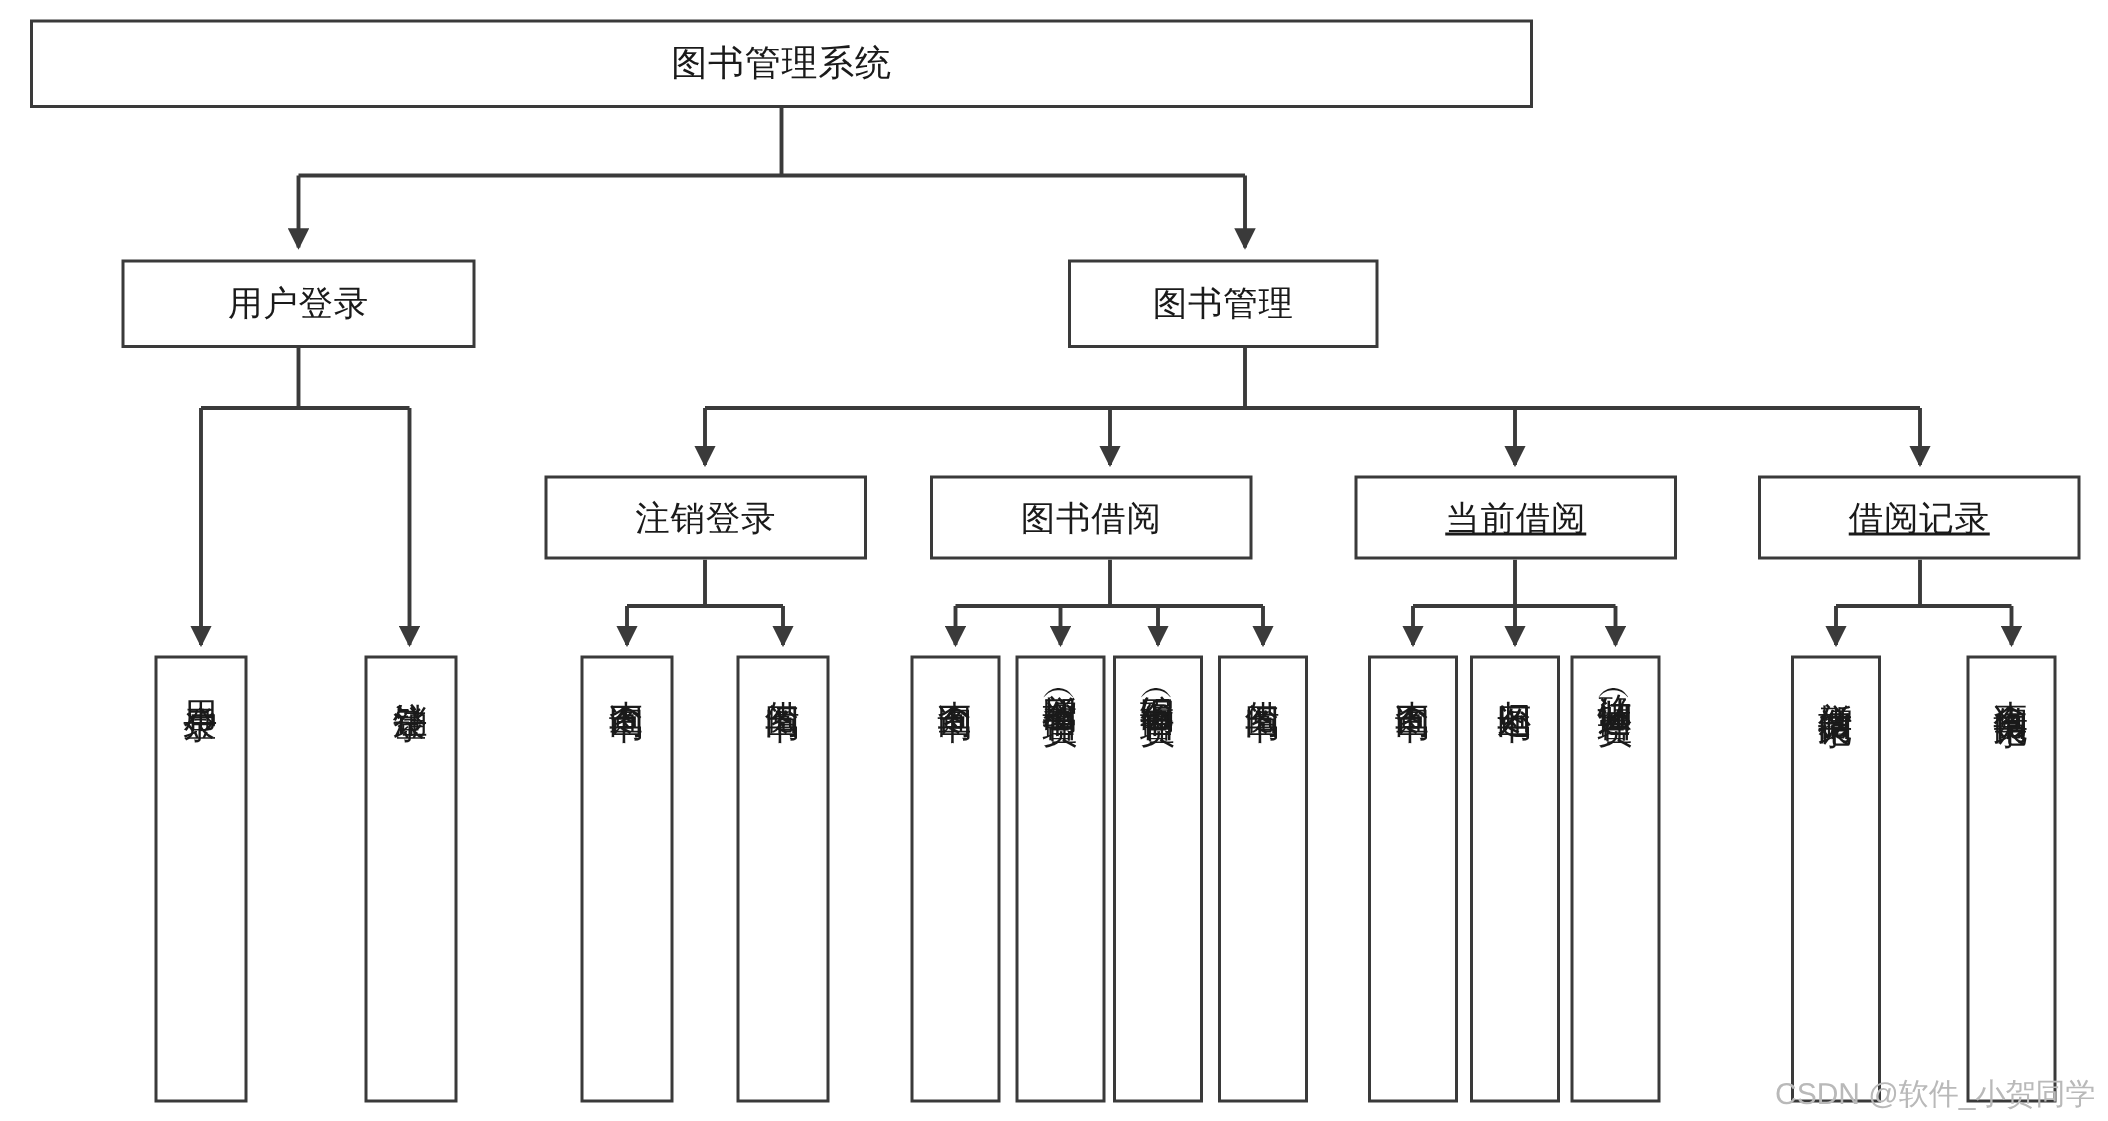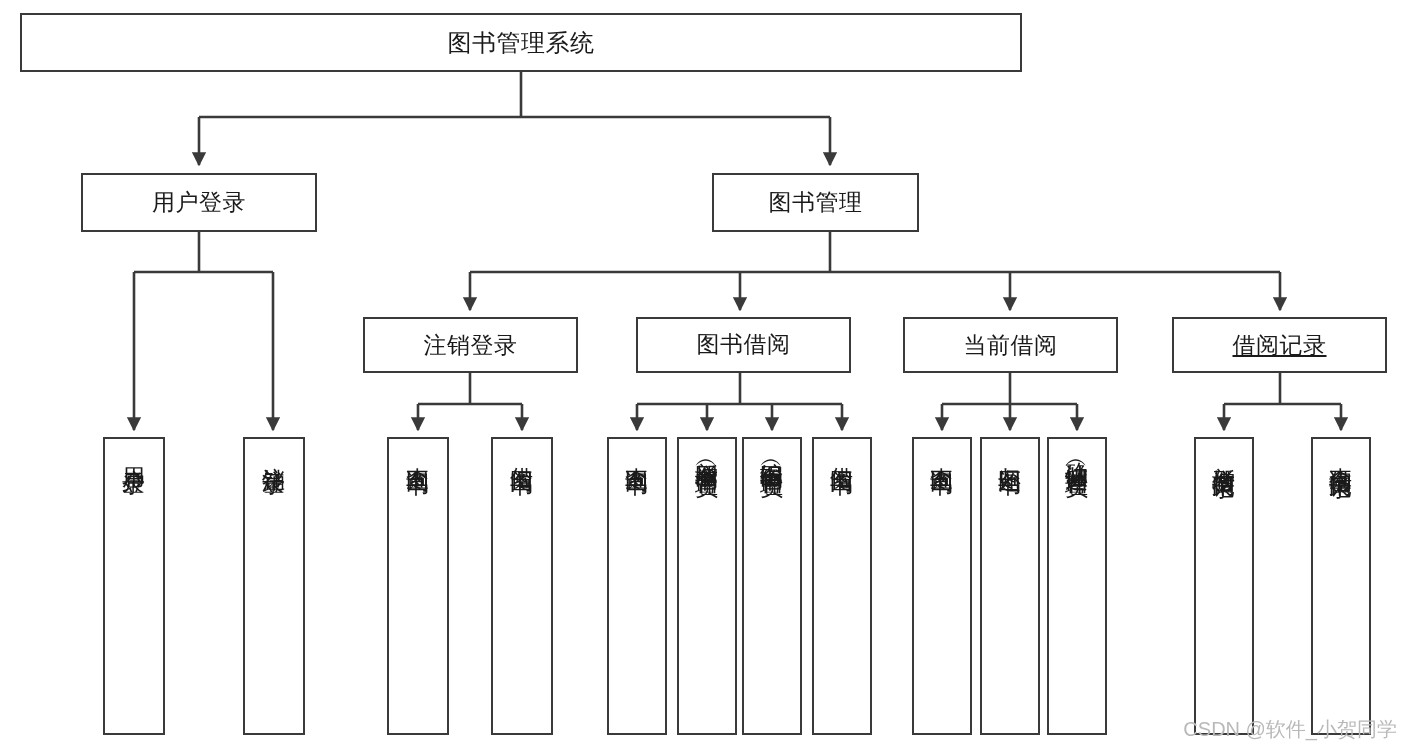--- a/index.html
+++ b/index.html
@@ -143,24 +143,24 @@
   <div class="node horiz" style="left:81px; top:173px; width:236px; height:59px;">
     <span class="lbl">用户登录</span>
   </div>
   <div class="node horiz" style="left:712px; top:173px; width:207px; height:59px;">
     <span class="lbl">图书管理</span>
   </div>
 
   <div class="node horiz" style="left:363px; top:317px; width:215px; height:56px;">
     <span class="lbl">注销登录</span>
   </div>
-  <div class="node horiz" style="left:636px; top:317px; width:215px; height:56px;font-family:Liberation Serif, serif;">
+  <div class="node horiz" style="left:620px; top:317px; width:215px; height:56px;">
     <span class="lbl">图书借阅</span>
   </div>
-  <div class="node horiz" style="left:903px; top:317px; width:215px; height:56px;">
+  <div class="node horiz" style="left:903px; top:317px; width:215px; height:56px;text-decoration:underline;">
     <span class="lbl">当前借阅</span>
   </div>
   <div class="node horiz" style="left:1172px; top:317px; width:215px; height:56px;text-decoration:underline;">
     <span class="lbl">借阅记录</span>
   </div>
 
   <div class="node vert" style="left:103px; top:437px; width:62px; height:298px;">
     <span class="lbl">用户登录</span>
   </div>
   <div class="node vert" style="left:243px; top:437px; width:62px; height:298px;">

